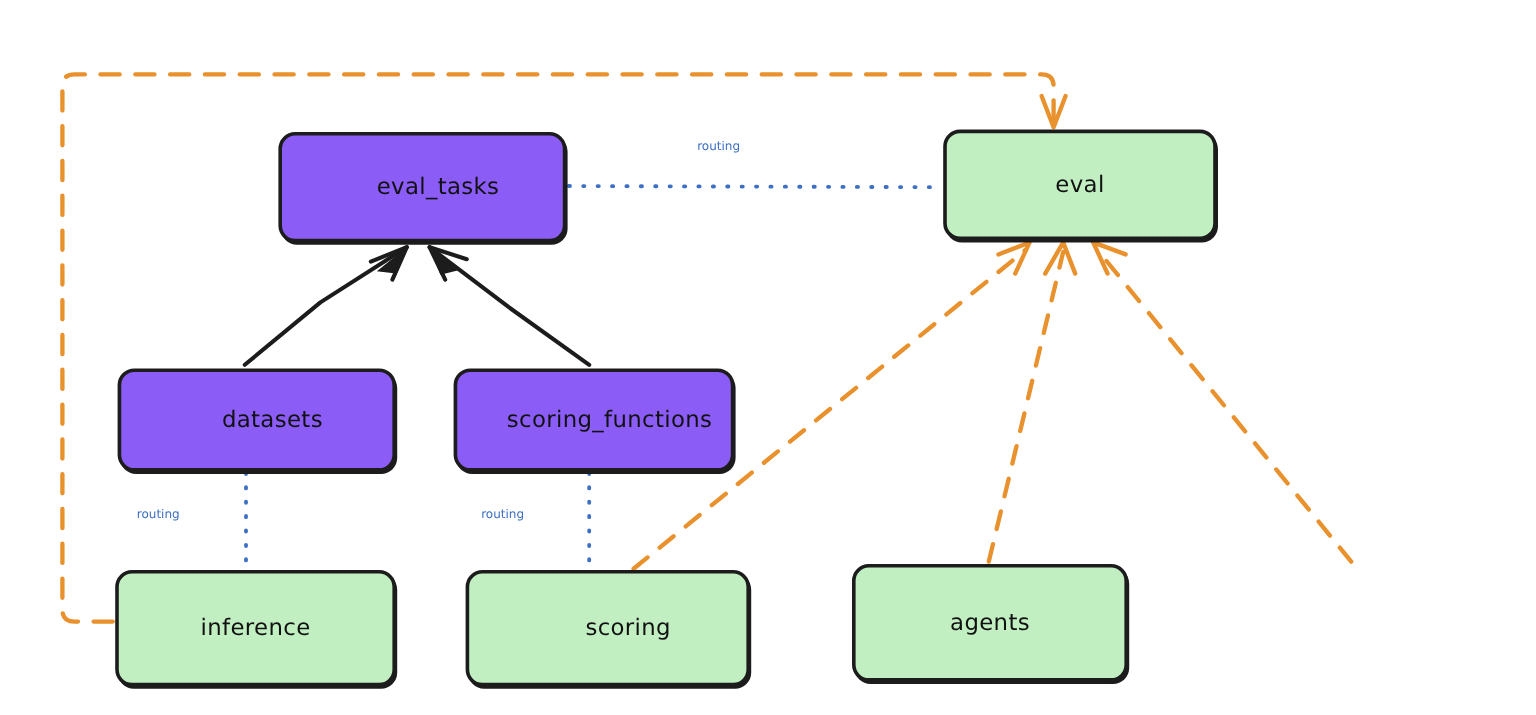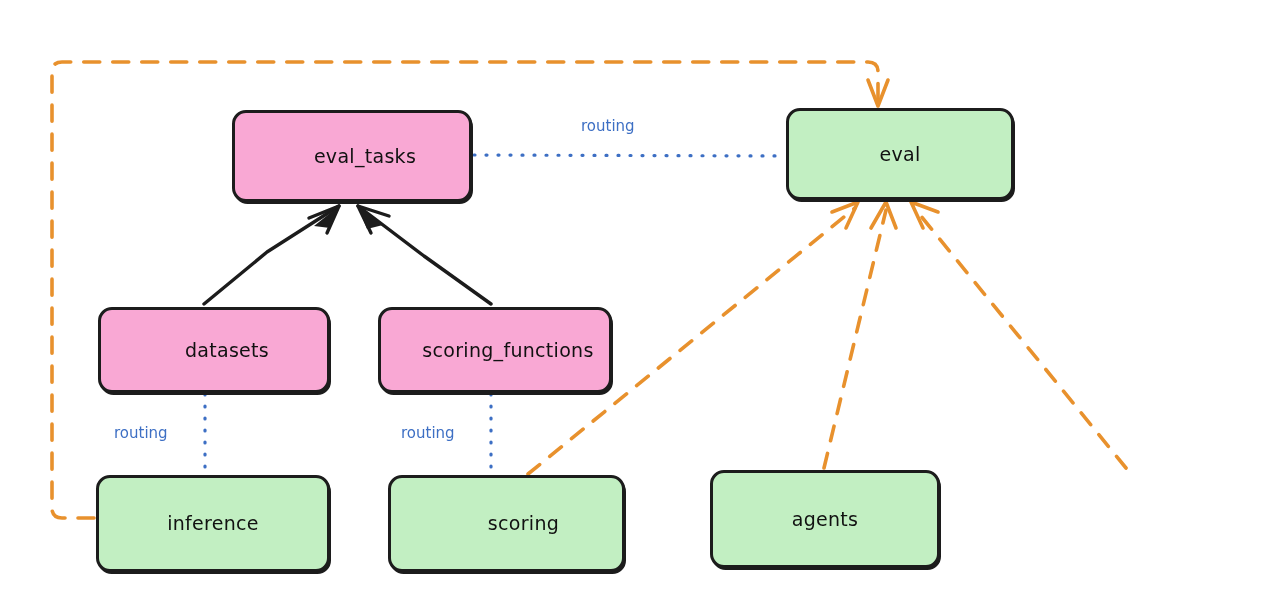--- a/index.html
+++ b/index.html
@@ -37,30 +37,30 @@
   .node .label {
     font-family: "DejaVu Sans", sans-serif;
     font-size: 19px;
     color: #111111;
     letter-spacing: 0.3px;
     text-align: center;
     line-height: 1.1;
     white-space: nowrap;
   }
   .node.api {
-    background: #f9a8d4;
+    background: #8b5cf6;
     padding-left: 26px;
   }
   .node.provider {
     background: #c2efc2;
   }
   .edge-label {
     position: absolute;
     font-family: "DejaVu Sans", sans-serif;
-    font-size: 15px;
+    font-size: 10px;
     color: #3d6fc4;
     white-space: nowrap;
     background: #ffffff;
     padding: 0 3px;
   }
 </style>
 </head>
 <body>
 
 <div id="canvas">

